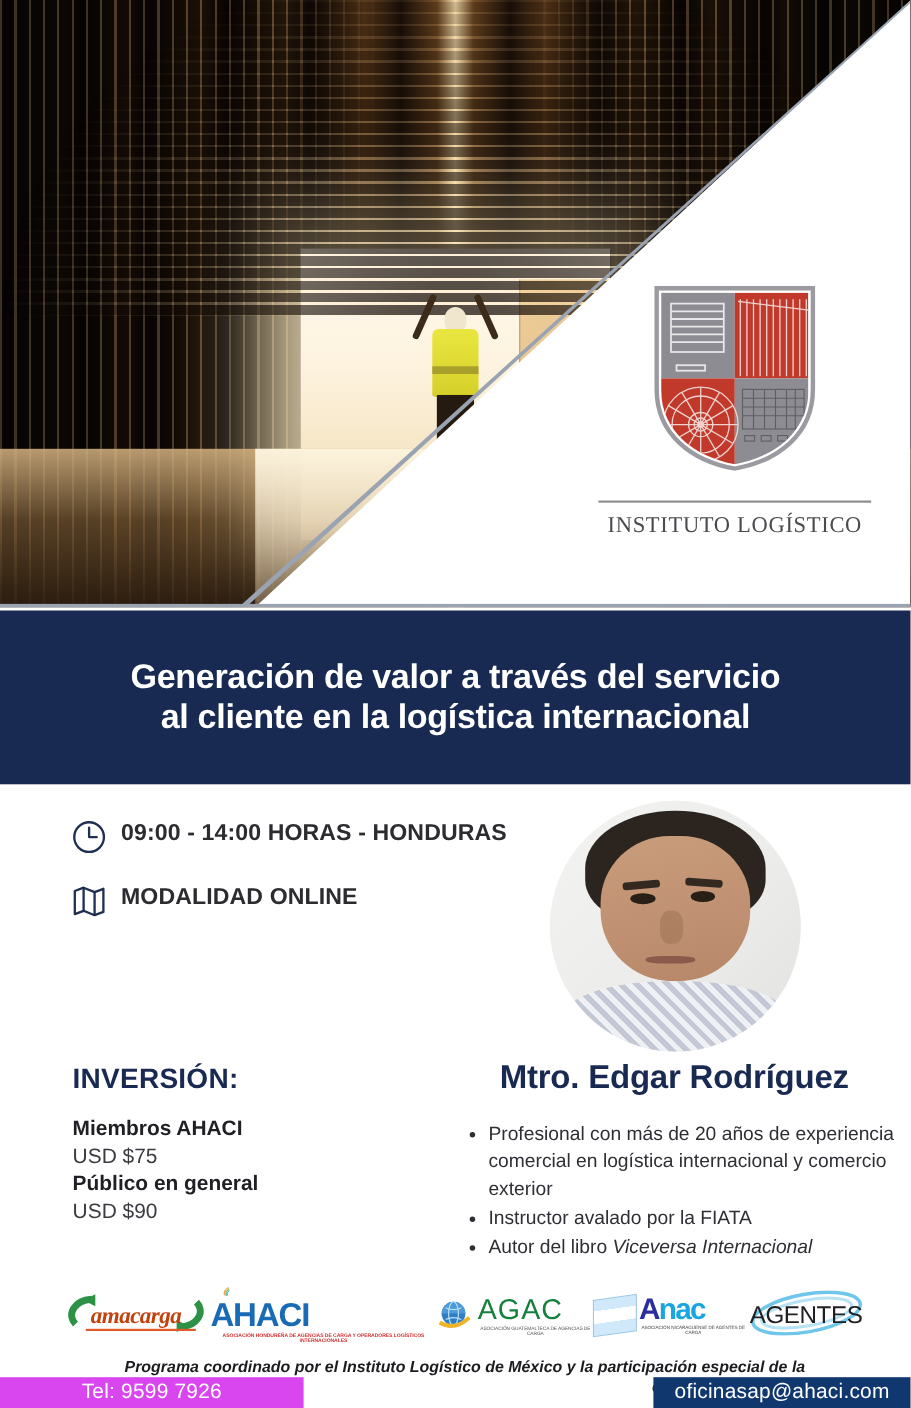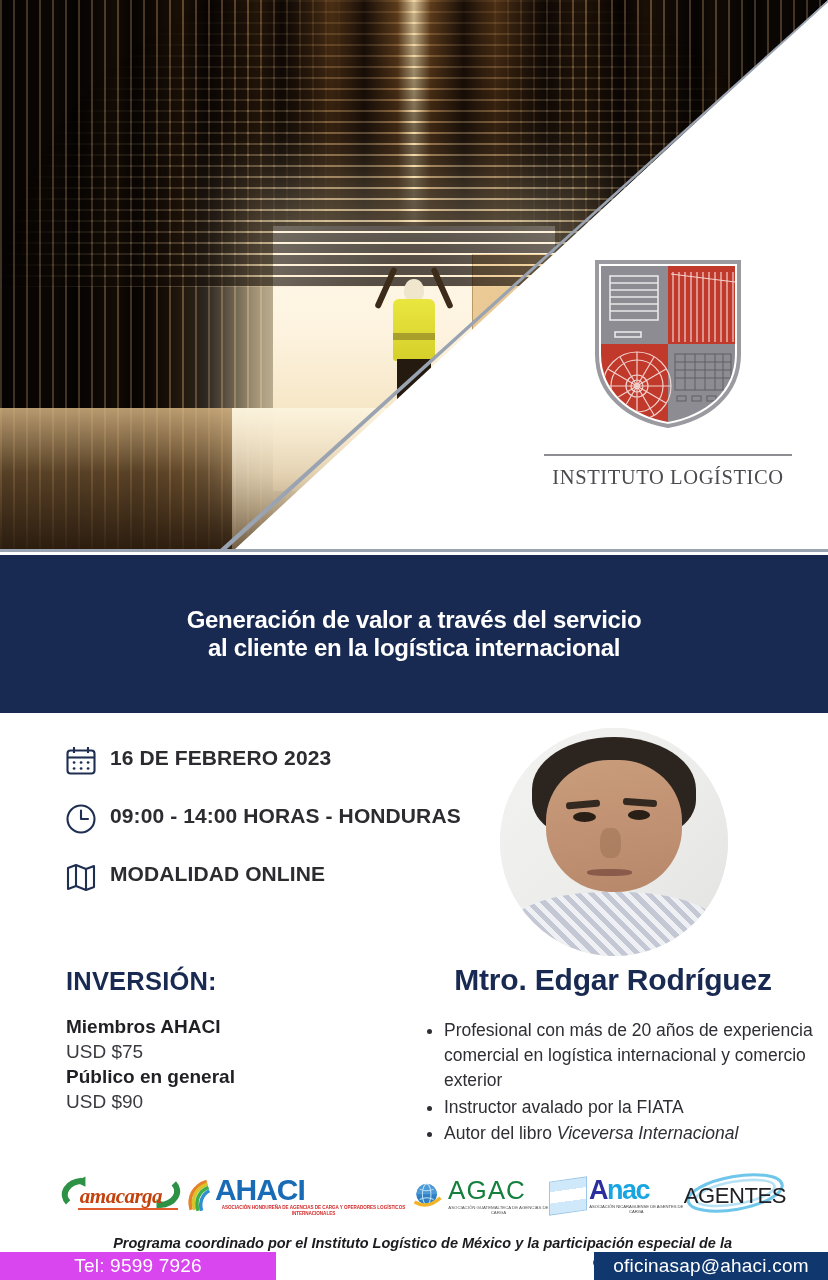--- a/index.html
+++ b/index.html
@@ -52,21 +52,21 @@
 
   
   .inst{position:absolute;right:36px;top:258px;width:248px;text-align:center;}
   .shield-wrap{width:150px;margin:0 auto;}
   .inst-rule{width:100%;height:2px;background:#8e8e92;margin:22px 0 10px;}
   .inst-name{font-family:"Liberation Serif",serif;color:#4a4a4f;font-size:20.5px;letter-spacing:.6px;white-space:nowrap;}
 
   
   .titlebar{position:absolute;left:0;top:555px;width:828px;height:158px;background:#192a52;
      display:flex;flex-direction:column;align-items:center;justify-content:center;}
-  .titlebar .tline{color:#fff;font-size:24px;font-weight:700;line-height:1.18;letter-spacing:-.3px;white-space:nowrap;}
+  .titlebar .tline{color:#fff;font-size:31px;font-weight:700;line-height:1.18;letter-spacing:-.3px;white-space:nowrap;}
 
   
   .details{position:absolute;left:64px;top:742px;width:420px;}
   .drow{display:flex;align-items:flex-start;margin-bottom:22px;}
   .dicon{width:46px;flex:0 0 46px;display:flex;align-items:flex-start;justify-content:flex-start;padding-top:2px;}
   .dtext{font-size:21px;font-weight:700;color:#2b2b30;line-height:1.18;padding-top:4px;letter-spacing:.1px;}
 
   
   .inv{position:absolute;left:66px;top:967px;width:330px;}
   .inv-h{font-size:25.5px;font-weight:700;color:#192a52;letter-spacing:.2px;margin-bottom:18px;}
@@ -96,21 +96,21 @@
 
   
   .logos{position:absolute;left:56px;top:1168px;width:730px;height:56px;display:flex;align-items:center;justify-content:space-between;}
   .logo{display:flex;align-items:center;height:52px;}
 
   .lg-ama{position:relative;width:150px;height:46px;display:flex;align-items:center;justify-content:center;}
   .lg-ama .arcs{position:absolute;inset:0;}
   .lg-ama .txt{font-family:Liberation Serif, serif;font-style:italic;font-weight:700;font-size:21px;color:#c2410c;position:relative;z-index:2;letter-spacing:-.5px;}
   .lg-ama .ul{position:absolute;left:22px;bottom:9px;width:100px;height:2.5px;background:#e05a2b;z-index:2;}
 
-  .lg-ahaci{display:flex;align-items:center;gap:3px;}
+  .lg-ahaci{display:flex;align-items:flex-start;gap:3px;flex-direction:column;}
   .lg-ahaci .txt{font-weight:700;font-size:30px;color:#1a6bb5;letter-spacing:-1px;line-height:.9;}
   .lg-ahaci .sub{font-size:4.6px;color:#d42a2a;font-weight:700;letter-spacing:-.05px;line-height:1.25;margin-top:2px;text-align:center;}
 
   .lg-agac{display:flex;align-items:center;gap:5px;}
   .lg-agac .txt{font-weight:400;font-size:26px;color:#15803d;letter-spacing:1px;line-height:1;}
   .lg-agac .sub{font-size:4.4px;color:#555;letter-spacing:-.05px;margin-top:2px;text-align:center;}
 
   .lg-anac{display:flex;align-items:center;gap:2px;}
   .lg-anac .flag{width:42px;height:32px;background:linear-gradient(180deg,#cfe8fa 0 30%,#fff 30% 66%,#cfe8fa 66% 100%);border:1px solid #9cc8e8;transform:skewY(-8deg);}
   .lg-anac .txt{font-weight:700;font-size:27px;color:#2b2f9e;letter-spacing:-1.5px;line-height:.9;}
@@ -240,39 +240,20 @@
 
   <div class="titlebar">
     <div class="tline">Generación de valor a través del servicio</div>
     <div class="tline">al cliente en la logística internacional</div>
   </div>
 
   <div class="details">
     <div class="drow">
       <div class="dicon">
         <svg width="34" height="34" viewBox="0 0 34 34" fill="none" stroke="#1f2f52" stroke-width="2.1">
-          <rect x="3.5" y="6.5" width="27" height="23" rx="3"></rect>
-          <line x1="3.5" y1="13.5" x2="30.5" y2="13.5"></line>
-          <line x1="10" y1="3" x2="10" y2="9"></line>
-            <line x1="24" y1="3" x2="24" y2="9"></line>
-          <g stroke-width="2.6" stroke-linecap="round">
-            <line x1="10" y1="18.5" x2="10.2" y2="18.5"></line>
-              <line x1="17" y1="18.5" x2="17.2" y2="18.5"></line>
-              <line x1="24" y1="18.5" x2="24.2" y2="18.5"></line>
-            <line x1="10" y1="24.5" x2="10.2" y2="24.5"></line>
-              <line x1="17" y1="24.5" x2="17.2" y2="24.5"></line>
-              <line x1="24" y1="24.5" x2="24.2" y2="24.5"></line>
-          </g>
-        </svg>
-      </div>
-      <div class="dtext">16 DE FEBRERO 2023</div>
-    </div>
-    <div class="drow">
-      <div class="dicon">
-        <svg width="34" height="34" viewBox="0 0 34 34" fill="none" stroke="#1f2f52" stroke-width="2.1">
           <circle cx="17" cy="17" r="13.5"></circle>
           <polyline points="17,8.5 17,17 24,17" stroke-linecap="round" stroke-linejoin="round"></polyline>
         </svg>
       </div>
       <div class="dtext">09:00 - 14:00 HORAS - HONDURAS</div>
     </div>
     <div class="drow">
       <div class="dicon">
         <svg width="34" height="34" viewBox="0 0 34 34" fill="none" stroke="#1f2f52" stroke-width="2.1" stroke-linejoin="round">
           <path d="M4 8 L12 5 L22 9 L30 6 L30 27 L22 30 L12 26 L4 29 Z"></path>

